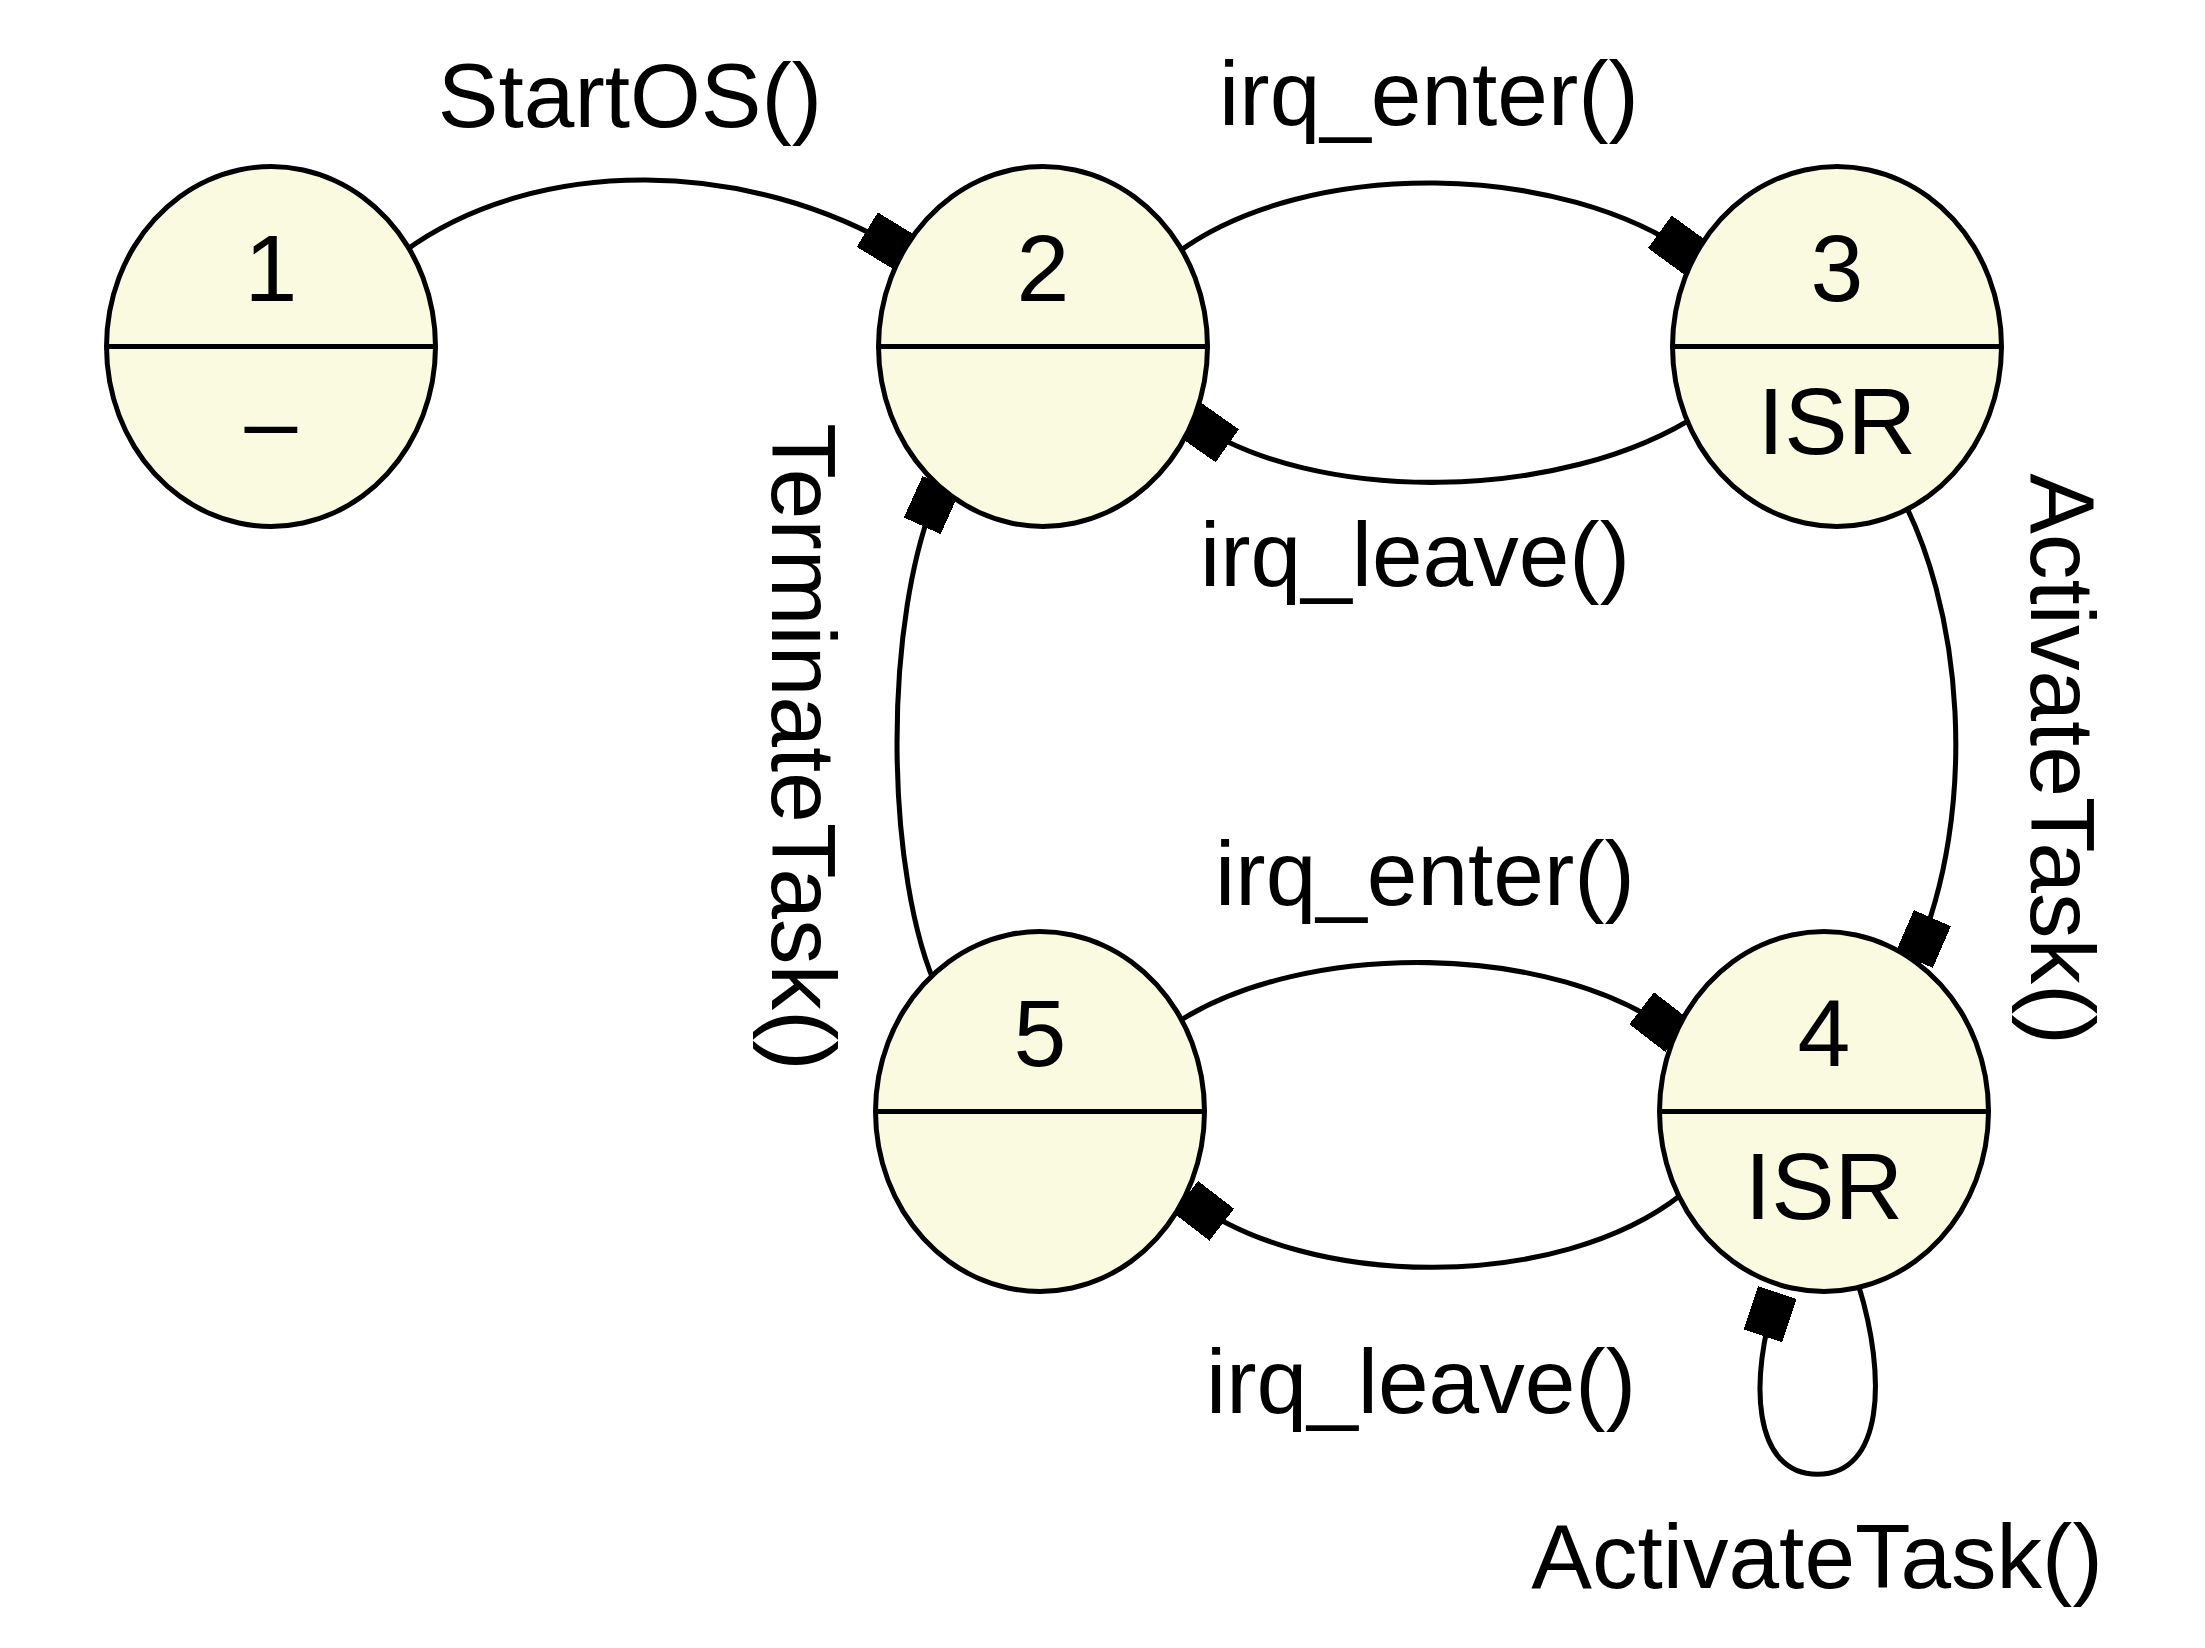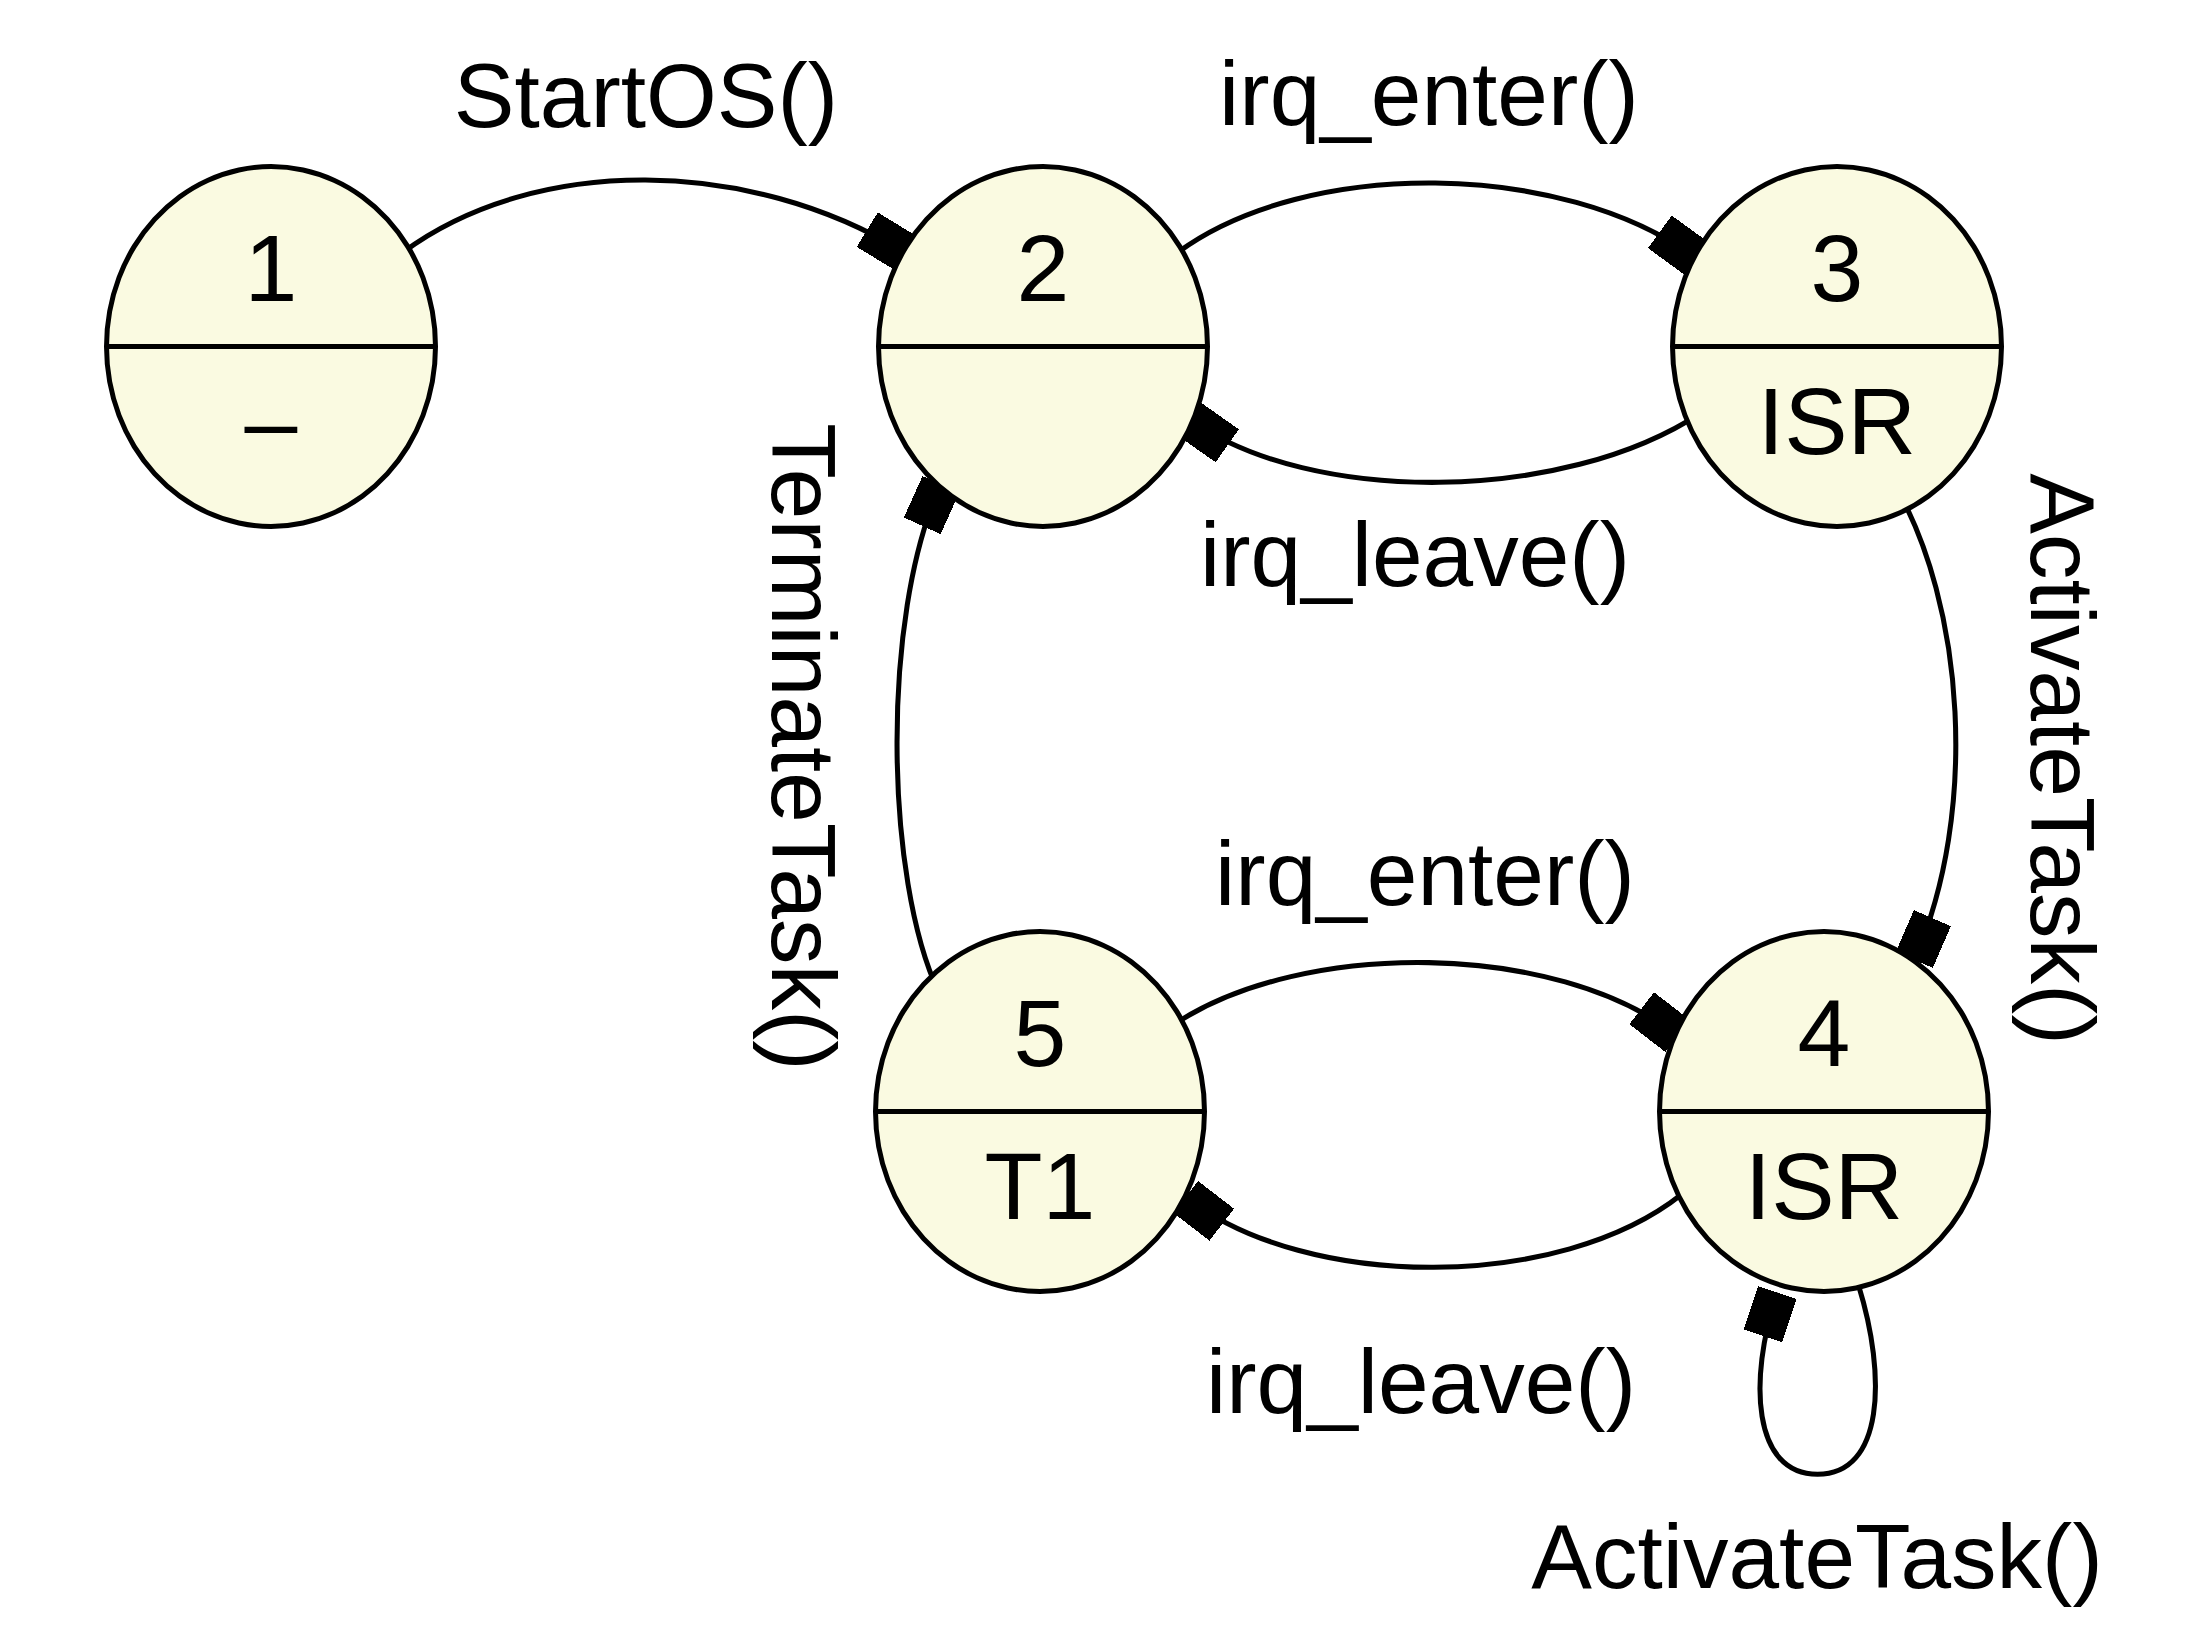--- a/index.html
+++ b/index.html
@@ -124,24 +124,23 @@
 
   <div class="state" style="left:1657px; top:929px;">
     <div class="state-number">4</div>
     <div class="state-divider"></div>
     <div class="state-label">ISR</div>
   </div>
 
   <div class="state" style="left:873px; top:929px;">
     <div class="state-number">5</div>
     <div class="state-divider"></div>
-    <div class="state-label">T1</div>
   </div>
 
-  <div class="edge-label" style="left:646px; top:95px;">StartOS()</div>
+  <div class="edge-label" style="left:630px; top:95px;">StartOS()</div>
 
   <div class="edge-label" style="left:1429px; top:93px;">irq_enter()</div>
 
   <div class="edge-label" style="left:1415px; top:554px;">irq_leave()</div>
 
   <div class="edge-label vertical" style="left:2062px; top:759px;">ActivateTask()</div>
 
   <div class="edge-label vertical" style="left:803px; top:747px;">TerminateTask()</div>
 
   <div class="edge-label" style="left:1425px; top:873px;">irq_enter()</div>

